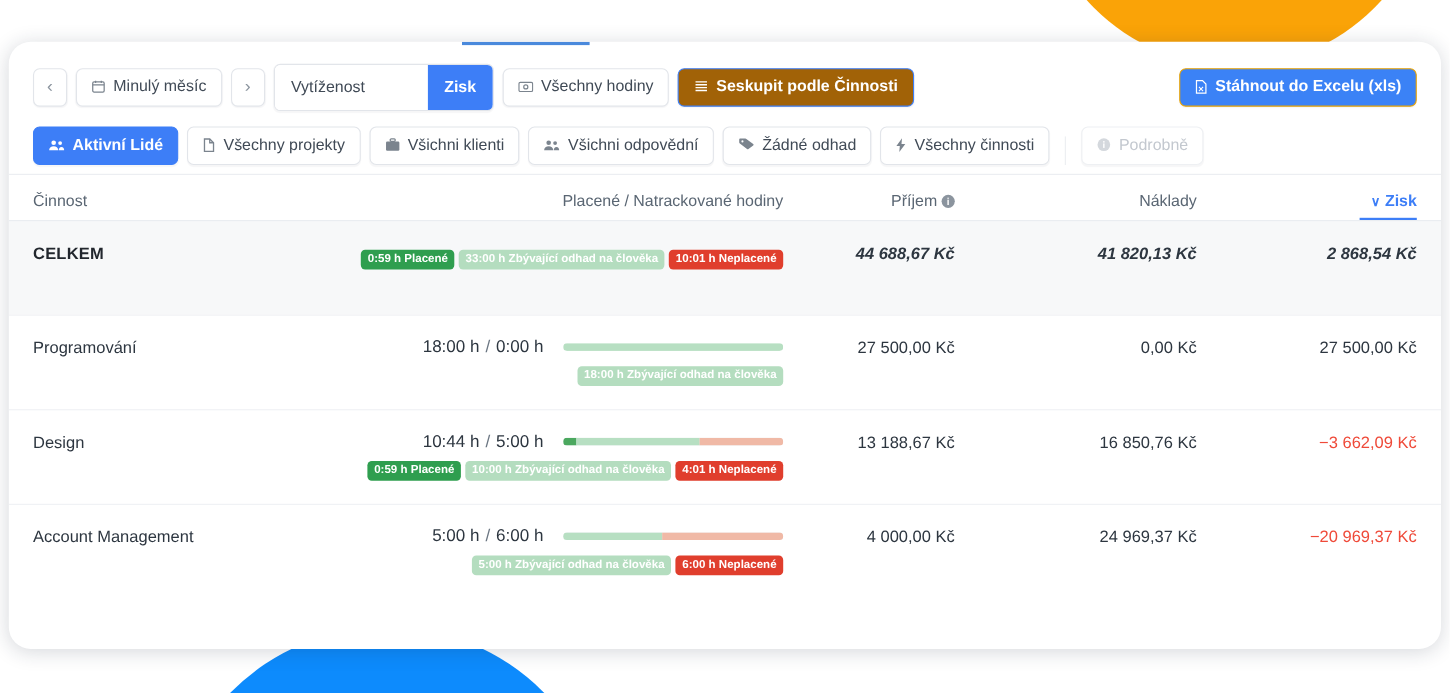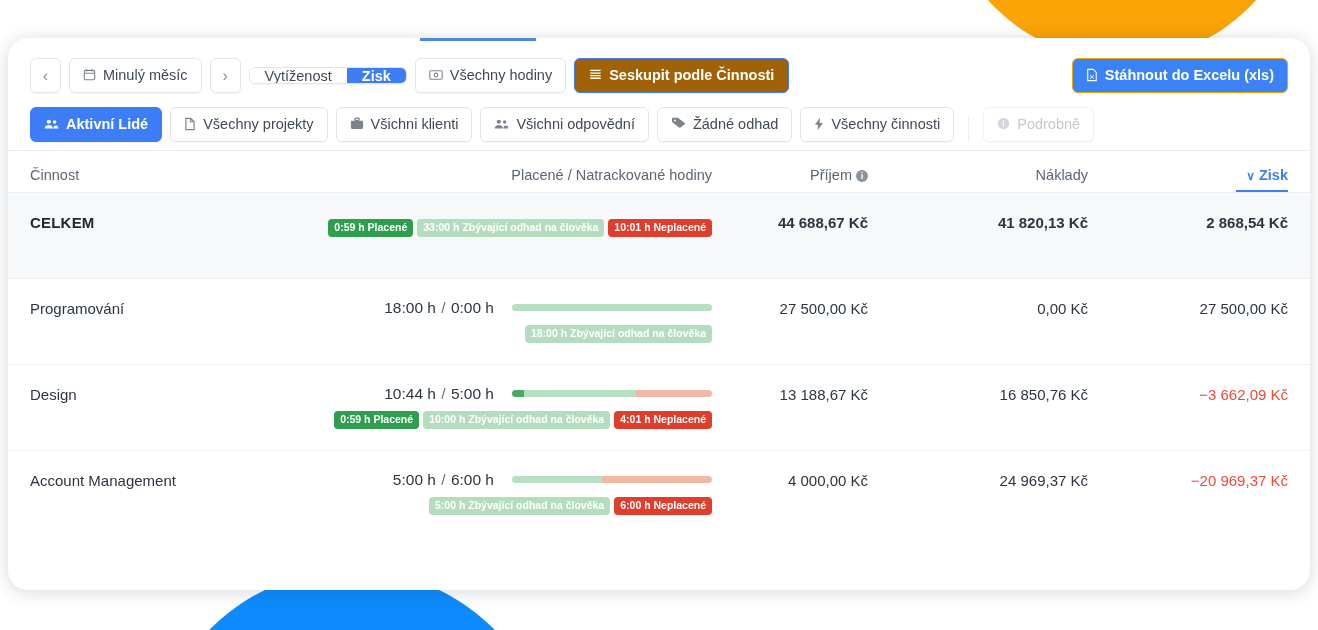--- a/index.html
+++ b/index.html
@@ -118,22 +118,23 @@
   .btn .ic { font-size: 13px; display: inline-block; }
   .btn.primary .ic, .btn.warn .ic { color: #ffffff; }
 
   .seg {
     display: inline-flex;
     align-items: stretch;
     border: 1px solid #e2e5ea;
     border-radius: 6px;
     overflow: hidden;
     background: #fff;
-    height: 17px;
+    height: 43px;
     box-shadow: 0 1px 1px rgba(20,30,50,.04);
+    gap: 42px;
   }
   .seg .seg-btn {
     display: inline-flex;
     align-items: center;
     padding: 0 15px;
     font-size: 14.5px;
     color: #404a56;
     background: #fff;
     border: none;
     cursor: pointer;
@@ -212,21 +213,21 @@
   }
   .row.total .hours-line { font-weight: bold; }
   .hours-line .sep { color: #6b7682; margin: 0 1px; }
 
   .money {
     font-size: 15px;
     color: #2d3640;
     padding-top: 3px;
     white-space: nowrap;
   }
-  .row.total .money { font-weight: bold; }
+  .row.total .money { font-weight: bold; font-style: italic; }
   .money.neg { color: #ef4a39; }
 
   
   .bar-cell {
     width: 200px;
     padding-top: 7px;
     margin-left: 18px;
   }
   .bar {
     display: flex;

